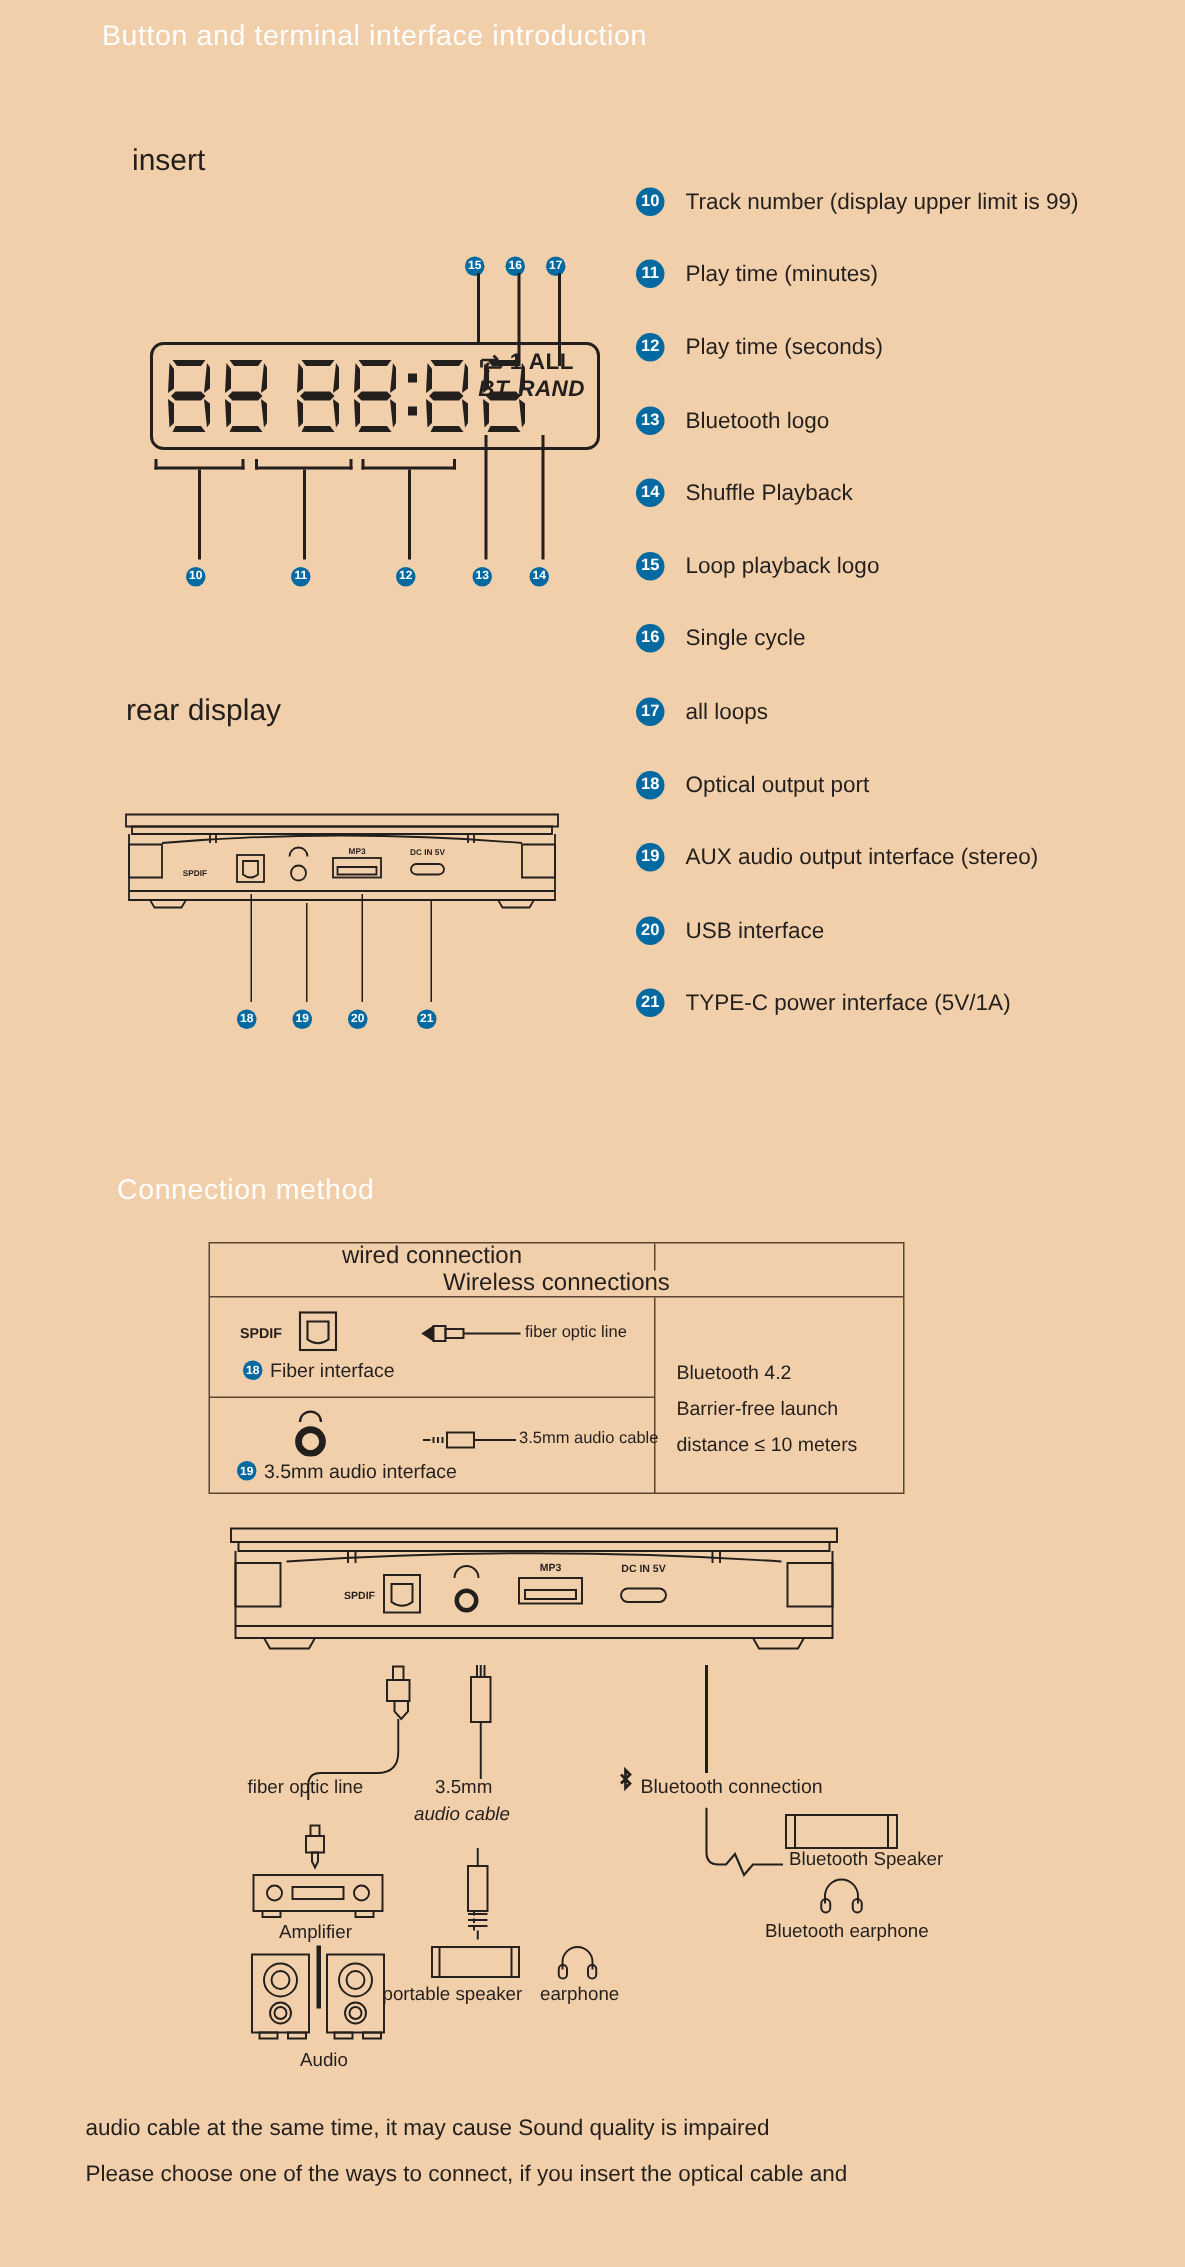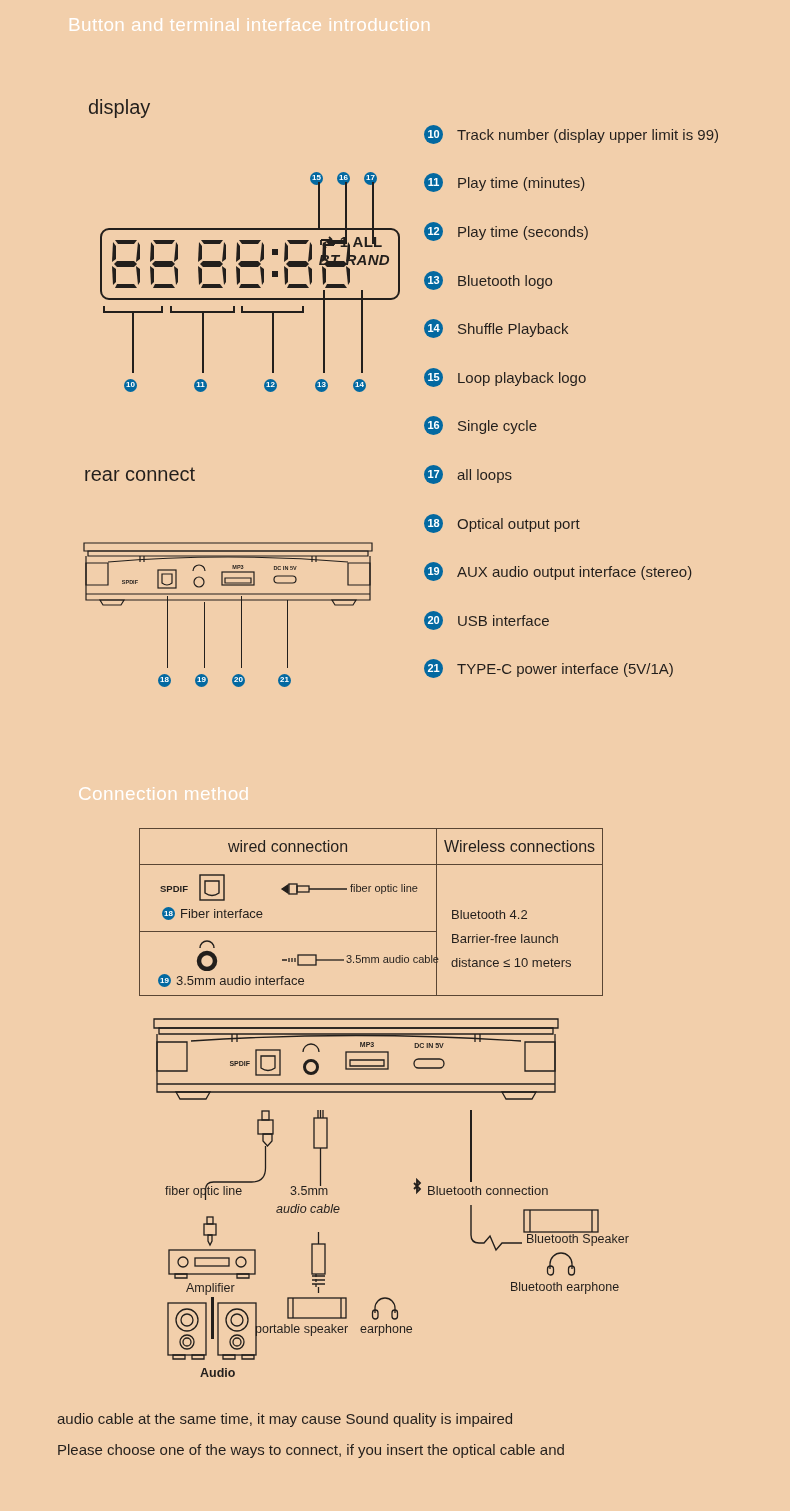--- a/index.html
+++ b/index.html
@@ -84,20 +84,21 @@
   .conn-table{
     position:absolute;left:139px;top:828px;
     width:464px;height:168px;
     border:1.4px solid #5a4634;
     box-sizing:border-box;
     background:transparent;
   }
   .ct-head{
     display:flex;height:35px;
     border-bottom:1.4px solid #5a4634;
+    flex-direction:column;
   }
   .ct-head .c1{
     width:296px;display:flex;align-items:center;justify-content:center;
     border-right:1.4px solid #5a4634;font-size:16px;
   }
   .ct-head .c2{
     flex:1;display:flex;align-items:center;justify-content:center;font-size:16px;
   }
   .ct-body{display:flex;height:131px;}
   .ct-left{width:296px;border-right:1.4px solid #5a4634;}
@@ -115,21 +116,21 @@
   .dev-label{position:absolute;font-size:12.5px;white-space:nowrap;color:#231f1c;}
   .cable-label{position:absolute;font-size:11px;white-space:nowrap;color:#231f1c;}
 </style>
 </head>
 <body>
 
 <div class="page">
 
   <div class="abs section-title" style="left:68px;top:14px;">Button and terminal interface introduction</div>
 
-  <div class="abs sub-title" style="left:88px;top:96px;">display</div>
+  <div class="abs sub-title" style="left:88px;top:96px;">insert</div>
 
   <div class="abs cal-badge" style="left:310px;top:166px;">
     <span class="badge sm">15</span>
   </div>
   <div class="abs leader" style="left:318.2px;top:182px;height:48px;"></div>
 
   <div class="abs cal-badge" style="left:337px;top:166px;">
     <span class="badge sm">16</span>
   </div>
   <div class="abs leader" style="left:345.2px;top:182px;height:62px;"></div>
@@ -300,21 +301,21 @@
     <div class="legend-row">
       <span class="badge">20</span>
       <span class="legend-label">USB interface</span>
     </div>
     <div class="legend-row">
       <span class="badge">21</span>
       <span class="legend-label">TYPE-C power interface (5V/1A)</span>
     </div>
   </div>
 
-  <div class="abs sub-title" style="left:84px;top:463px;">rear connect</div>
+  <div class="abs sub-title" style="left:84px;top:463px;">rear display</div>
 
   <svg class="abs" style="left:78px;top:538px;" width="300" height="82" viewBox="0 0 300 82">
     <g fill="none" stroke="#231f1c" stroke-width="1.2">
 
       <path d="M6 5 h288 v8 h-288 z"></path>
       <path d="M10 13 h280 v5 h-280 z"></path>
       <path d="M30 24 q120 -10 240 0"></path>
 
       <path d="M8 18 v44 h284 v-44"></path>
       <path d="M8 56 h284"></path>
@@ -543,21 +544,21 @@
       <path d="M7 55 h12 v4 h-12 z M26 55 h12 v4 h-12 z"></path>
 
       <rect x="52" y="3" width="38" height="52"></rect>
       <circle cx="71" cy="20" r="11"></circle>
       <circle cx="71" cy="20" r="6"></circle>
       <circle cx="71" cy="42" r="7"></circle>
       <circle cx="71" cy="42" r="4"></circle>
       <path d="M57 55 h12 v4 h-12 z M76 55 h12 v4 h-12 z"></path>
     </g>
   </svg>
-  <div class="dev-label" style="left:200px;top:1366px;font-weight:bold;">Audio</div>
+  <div class="dev-label" style="left:200px;top:1366px;">Audio</div>
 
   <svg class="abs" style="left:298px;top:1232px;" width="40" height="66" viewBox="0 0 40 66">
     <g fill="none" stroke="#231f1c" stroke-width="1.3">
       <path d="M20.5 0 v12"></path>
       <rect x="14" y="12" width="13" height="30"></rect>
       <path d="M18 42 v3 M18 47 v3 M18 52 v3 M20.5 55 v6"></path>
       <path d="M14 44 h13 M14 48 h13 M14 52 h13"></path>
     </g>
   </svg>
 

